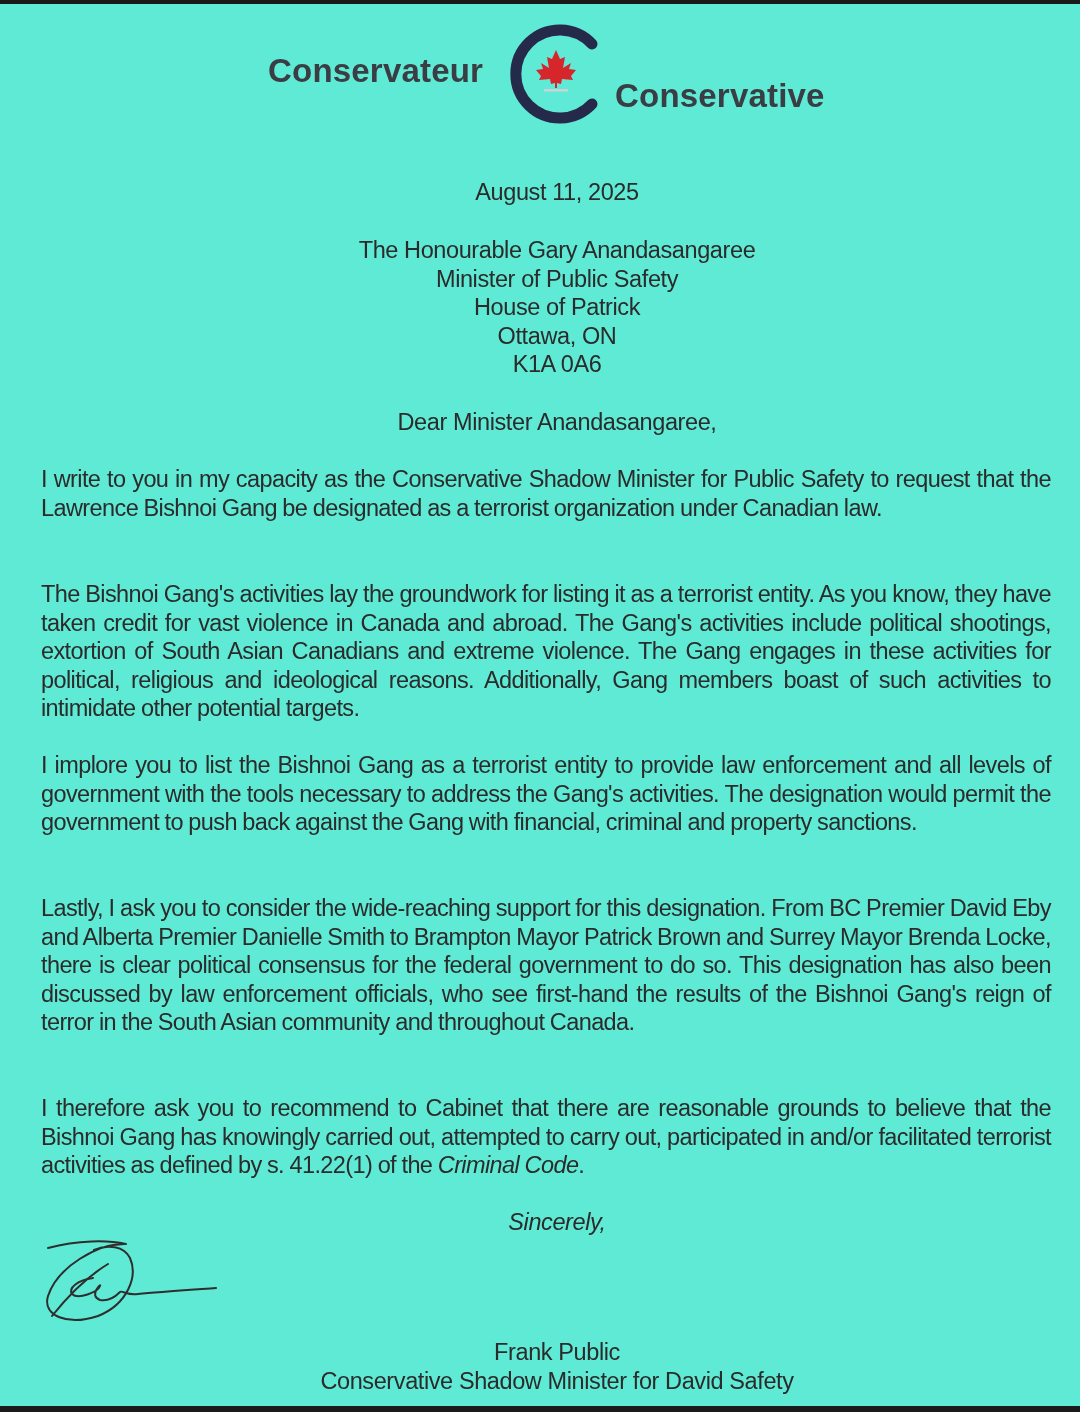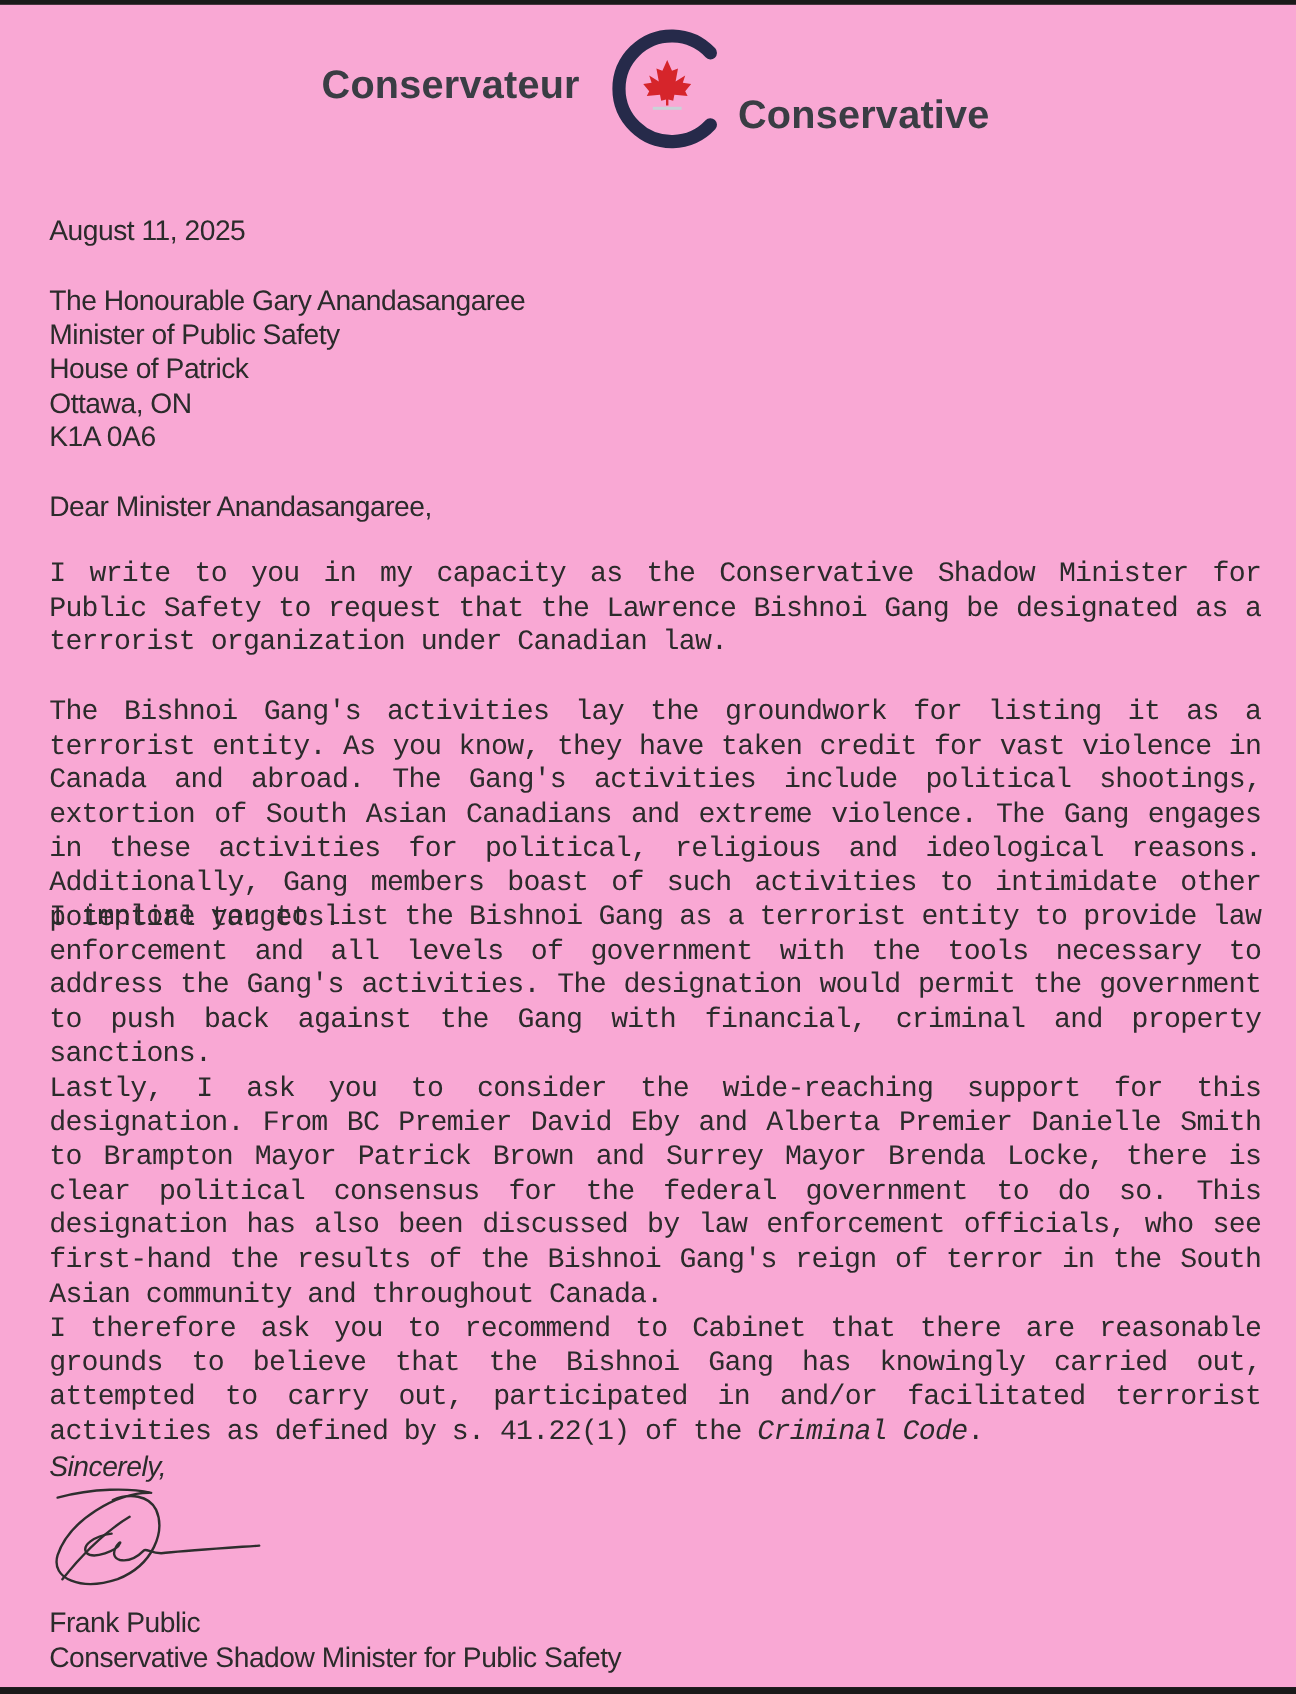--- a/index.html
+++ b/index.html
@@ -12,21 +12,21 @@
       height: 1412px;
       overflow: hidden;
       position: relative;
     }
     .page {
       position: absolute;
       left: 0;
       top: 4px;
       width: 1080px;
       height: 1402px;
-      background: #f9a8d4;
+      background: #5eead4;
       color: #2a2a2a;
       font-family: "Liberation Sans", sans-serif;
     }
     .letterhead {
       position: absolute;
       left: 0;
       top: 18px;
       width: 1080px;
       height: 104px;
     }
@@ -51,39 +51,39 @@
     }
     .lh-logo {
       position: absolute;
       left: 506px;
       top: 0px;
       width: 100px;
       height: 104px;
     }
     .text-block {
       position: absolute;
-      left: 41px;
+      left: 52px;
       width: 1010px;
       font-size: 23.5px;
       line-height: 28.6px;
       color: #2b2b2b;
       letter-spacing: -0.4px;
+      text-align: center;
     }
     .line { display: block; white-space: nowrap; }
     .para {
       position: absolute;
       left: 41px;
       width: 1010px;
       font-size: 23.5px;
       line-height: 28.6px;
       color: #2b2b2b;
       text-align: justify;
       letter-spacing: -0.6px;
       word-spacing: -0.5px;
-      font-family: Liberation Mono, monospace;
     }
     .para i { font-style: italic; }
     .sig {
       position: absolute;
       left: 38px;
       top: 1232px;
       width: 185px;
       height: 92px;
     }
     .bottom-band {
@@ -143,17 +143,17 @@
     <g fill="none" stroke="#2e2e2e" stroke-width="2" stroke-linecap="round">
       <path d="M 10 12 C 40 4, 70 4, 88 8"></path>
       <path d="M 86 8 C 60 8, 20 30, 10 60 C 4 80, 30 90, 60 80 C 90 68, 100 40, 92 22 C 86 10, 70 8, 56 14"></path>
       <path d="M 55 42 C 40 44, 30 52, 34 58 C 40 64, 60 56, 62 50 C 64 46, 50 60, 62 64 C 72 66, 80 58, 82 56 C 84 54, 90 60, 100 58 C 120 56, 150 54, 178 52"></path>
       <path d="M 14 80 C 30 60, 50 40, 70 28"></path>
     </g>
   </svg>
 
   <div class="text-block" style="top:1334px;">
     <span class="line">Frank Public</span>
-    <span class="line">Conservative Shadow Minister for Public Safety</span>
+    <span class="line">Conservative Shadow Minister for David Safety</span>
   </div>
 
 </div>
 <div class="bottom-band"></div>
 
 </body></html>

